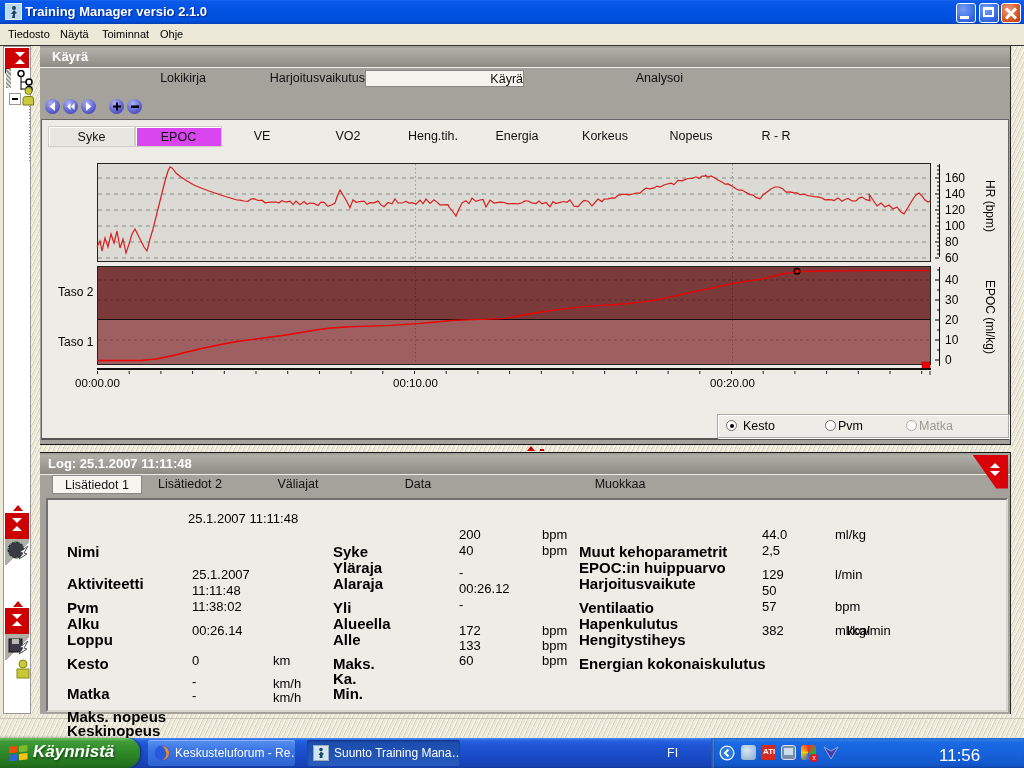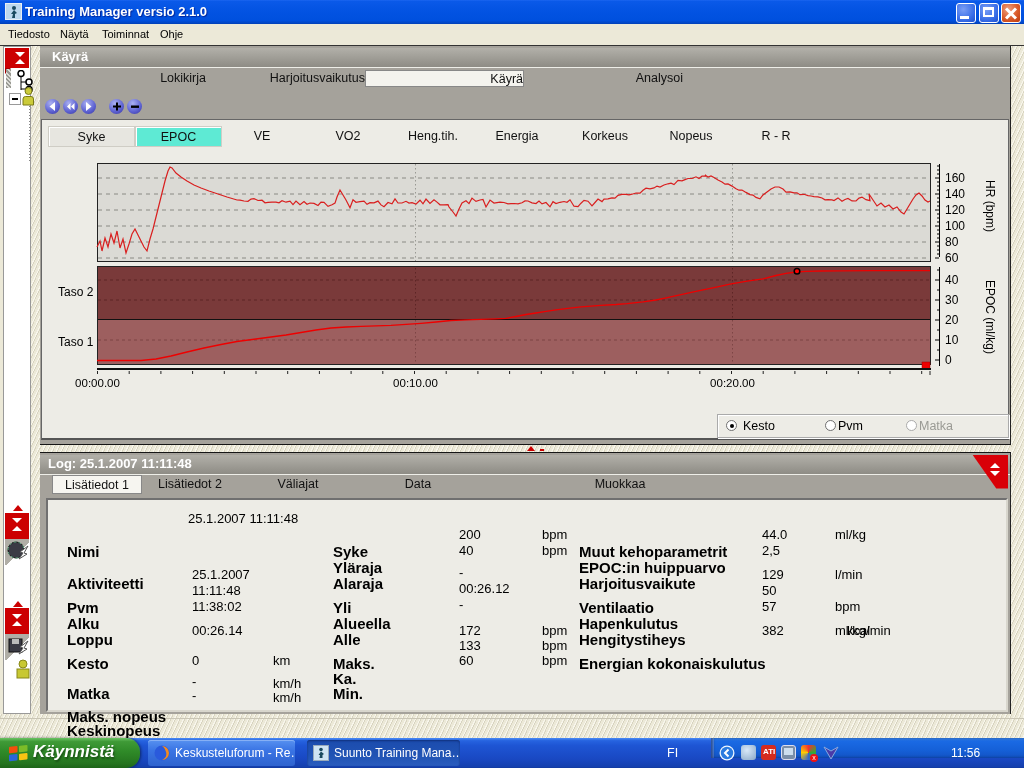--- a/index.html
+++ b/index.html
@@ -60,21 +60,21 @@
 #details{left:6px;top:45px;width:962px;height:214px;background:#EDECE6;border-top:2px solid #707070;border-left:2px solid #707070;border-right:2px solid #d8d6cd;border-bottom:2px solid #d8d6cd;box-sizing:border-box;}
 .lab{position:absolute;font-weight:bold;font-size:15px;color:#000;white-space:nowrap;margin-top:32px;}
 .val{position:absolute;font-size:13px;color:#000;white-space:nowrap;}
 .unit{position:absolute;font-size:13px;color:#000;white-space:nowrap;}
 
 #taskbar{left:0;top:738px;width:1024px;height:30px;background:linear-gradient(#4b8bf4 0%,#2663e0 9%,#1e55d4 25%,#1948c2 70%,#1540ae 95%,#123a9e 100%);}
 #startbtn{left:0;top:738px;width:140px;height:30px;background:linear-gradient(#6bc364 0%,#3f9a37 12%,#2f8a28 45%,#25741f 85%,#1d6518 100%);border-radius:0 14px 14px 0;box-shadow:1px 0 3px rgba(0,0,0,.5);color:#fff;font-size:17px;font-weight:bold;font-style:italic;text-shadow:1px 2px 2px #1a4f16;}
 .task{top:740px;height:26px;border-radius:3px;color:#fff;font-size:12px;overflow:hidden;}
 #task1{left:148px;width:147px;background:linear-gradient(#5791f0,#3a74e4 40%,#2e63cf);box-shadow:inset 0 1px 0 #86b0f5;}
 #task2{left:307px;width:153px;background:linear-gradient(#1c4cae,#2053b4 60%,#2a5cbe);box-shadow:inset 0 1px 2px #10307a;}
-#tray{left:711px;top:738px;width:313px;height:20px;background:linear-gradient(#3a86ee 0%,#1a6ae4 15%,#1560d8 60%,#1253c4 100%);box-shadow:inset 2px 0 3px rgba(0,0,30,.45),inset 3px 0 0 rgba(255,255,255,.25);color:#fff;}
+#tray{left:711px;top:738px;width:313px;height:30px;background:linear-gradient(#3a86ee 0%,#1a6ae4 15%,#1560d8 60%,#1253c4 100%);box-shadow:inset 2px 0 3px rgba(0,0,30,.45),inset 3px 0 0 rgba(255,255,255,.25);color:#fff;}
 .tico{position:absolute;top:7px;width:15px;height:15px;border-radius:3px;}
 </style></head><body>
 
 <div id="titlebar" class="abs"></div>
 <div id="titleicon" class="abs"><svg width="15" height="15">
       <circle cx="8" cy="4" r="2" fill="#1a4a60"></circle>
       <path d="M8 6 L5 10 L7 10 L6 14 L9 14 L9 10 L11 9 Z" fill="#1a4a60"></path>
     </svg></div>
 <div id="titletext" class="abs">Training Manager versio 2.1.0</div>
 <div id="btnmin" class="abs winbtn"></div>
@@ -164,21 +164,21 @@
       </svg></div>
   <div class="nbtn abs" style="left:69px"><svg width="15" height="15">
         <path d="M7 3.5 H9 V6.5 H12 V8.5 H9 V11.5 H7 V8.5 H4 V6.5 H7 Z" fill="#000"></path>
       </svg></div>
   <div class="nbtn abs" style="left:87px"><svg width="15" height="15">
         <rect x="4" y="6.5" width="8" height="2.4" fill="#000"></rect>
       </svg></div>
 
   <div id="chartpanel" class="abs">
     <div class="ctab ctabbox" style="left:6px;width:87px;">Syke</div>
-    <div class="ctab ctabbox" style="left:93px;width:87px;background:#5eead4;">EPOC</div>
+    <div class="ctab ctabbox" style="left:93px;width:87px;background:#d946ef;">EPOC</div>
     <div class="ctab" style="left:177px;width:86px;">VE</div>
     <div class="ctab" style="left:263px;width:86px;">VO2</div>
     <div class="ctab" style="left:348px;width:86px;">Heng.tih.</div>
     <div class="ctab" style="left:432px;width:86px;">Energia</div>
     <div class="ctab" style="left:520px;width:86px;">Korkeus</div>
     <div class="ctab" style="left:606px;width:86px;">Nopeus</div>
     <div class="ctab" style="left:691px;width:86px;">R - R</div>
     <svg class="abs" style="left:0;top:0;" width="966" height="292">
 
       <rect x="55.5" y="43.5" width="833" height="98" fill="#DBDAD5" stroke="#222"></rect>
@@ -448,14 +448,14 @@
     </div>
   <div class="tico" style="left:70px;background:#7a8ea8;border:1px solid #dde;box-sizing:border-box;">
       <div style="position:absolute;left:2px;top:2px;width:9px;height:7px;background:#cde;"></div>
     </div>
   <div class="tico" style="left:90px;background:conic-gradient(#e33,#3a3,#36c,#fc0,#e33);">
       <div style="position:absolute;right:-2px;bottom:-2px;width:8px;height:8px;border-radius:50%;background:#e11;color:#fff;font-size:7px;line-height:8px;text-align:center;">x</div>
     </div>
   <svg class="abs" style="left:112px;top:7px;" width="16" height="16">
       <path d="M1 2 L8 14 L15 2 L8 6 Z" fill="#4a3aa8" stroke="#8ad"></path>
     </svg>
-  <span style="position:absolute;left:240px;top:8px;font-size:12px;">11:56</span>
+  <span style="position:absolute;left:228px;top:8px;font-size:17px;">11:56</span>
 </div>
 
 </body></html>

